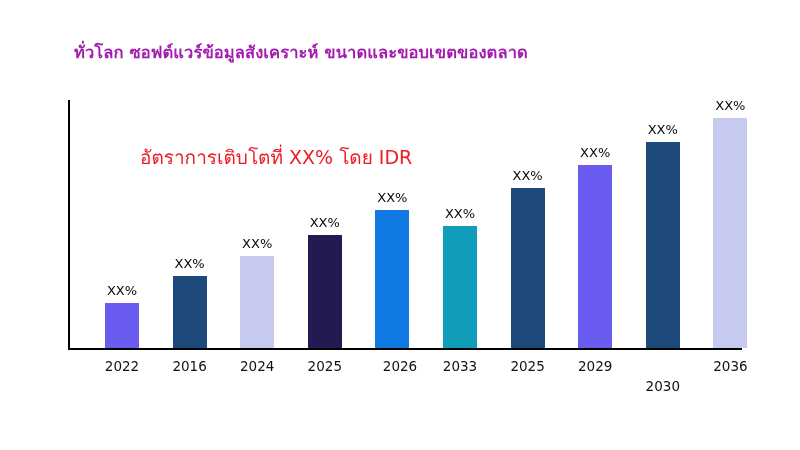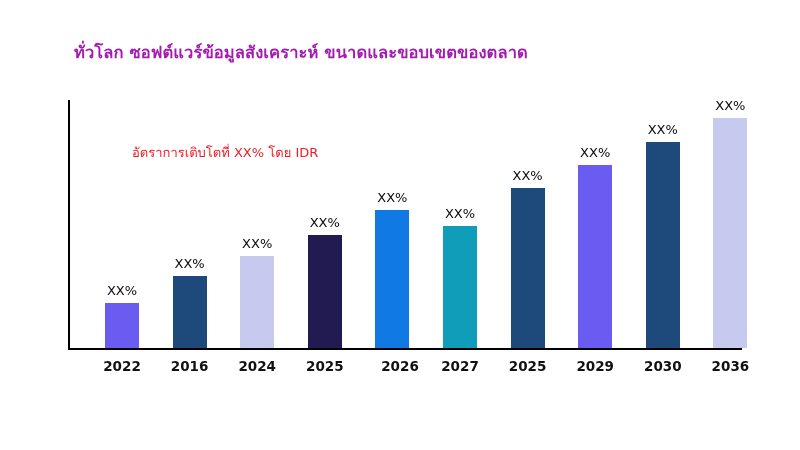--- a/index.html
+++ b/index.html
@@ -85,29 +85,28 @@
   }
 
   
   .x-tick-label {
     position: absolute;
     top: 358px;
     width: 64px;
     text-align: center;
     font-size: 13.5px;
     color: #111111;
-    font-weight: bold;
   }
 
   
   #growth-annotation {
     position: absolute;
-    left: 132px;
+    left: 140px;
     top: 142px;
-    font-size: 13px;
+    font-size: 19px;
     color: #ED1C24;
     white-space: nowrap;
   }
 
   
   #source-note {
     position: absolute;
     left: 0;
     top: 386px;
     width: 800px;
@@ -169,18 +168,18 @@
     </div>
 
   <div id="growth-annotation">อัตราการเติบโตที่ XX% โดย IDR</div>
 
 
 <div class="x-tick-label" style="left: 90px;">2022</div>
     <div class="x-tick-label" style="left: 157.6px;">2016</div>
     <div class="x-tick-label" style="left: 225.2px;">2024</div>
     <div class="x-tick-label" style="left: 292.8px;">2025</div>
     <div class="x-tick-label" style="left: 368px;">2026</div>
-    <div class="x-tick-label" style="left: 428px;">2027</div>
+    <div class="x-tick-label" style="left: 428px;">2033</div>
     <div class="x-tick-label" style="left: 495.6px;">2025</div>
     <div class="x-tick-label" style="left: 563.2px;">2029</div>
-    <div class="x-tick-label" style="left: 630.8px;">2030</div>
+    <div class="x-tick-label" style="left: 630.8px; margin-top: 20px;">2030</div>
     <div class="x-tick-label" style="left: 698.4px;">2036</div>
   </div>
 
 </body></html>

